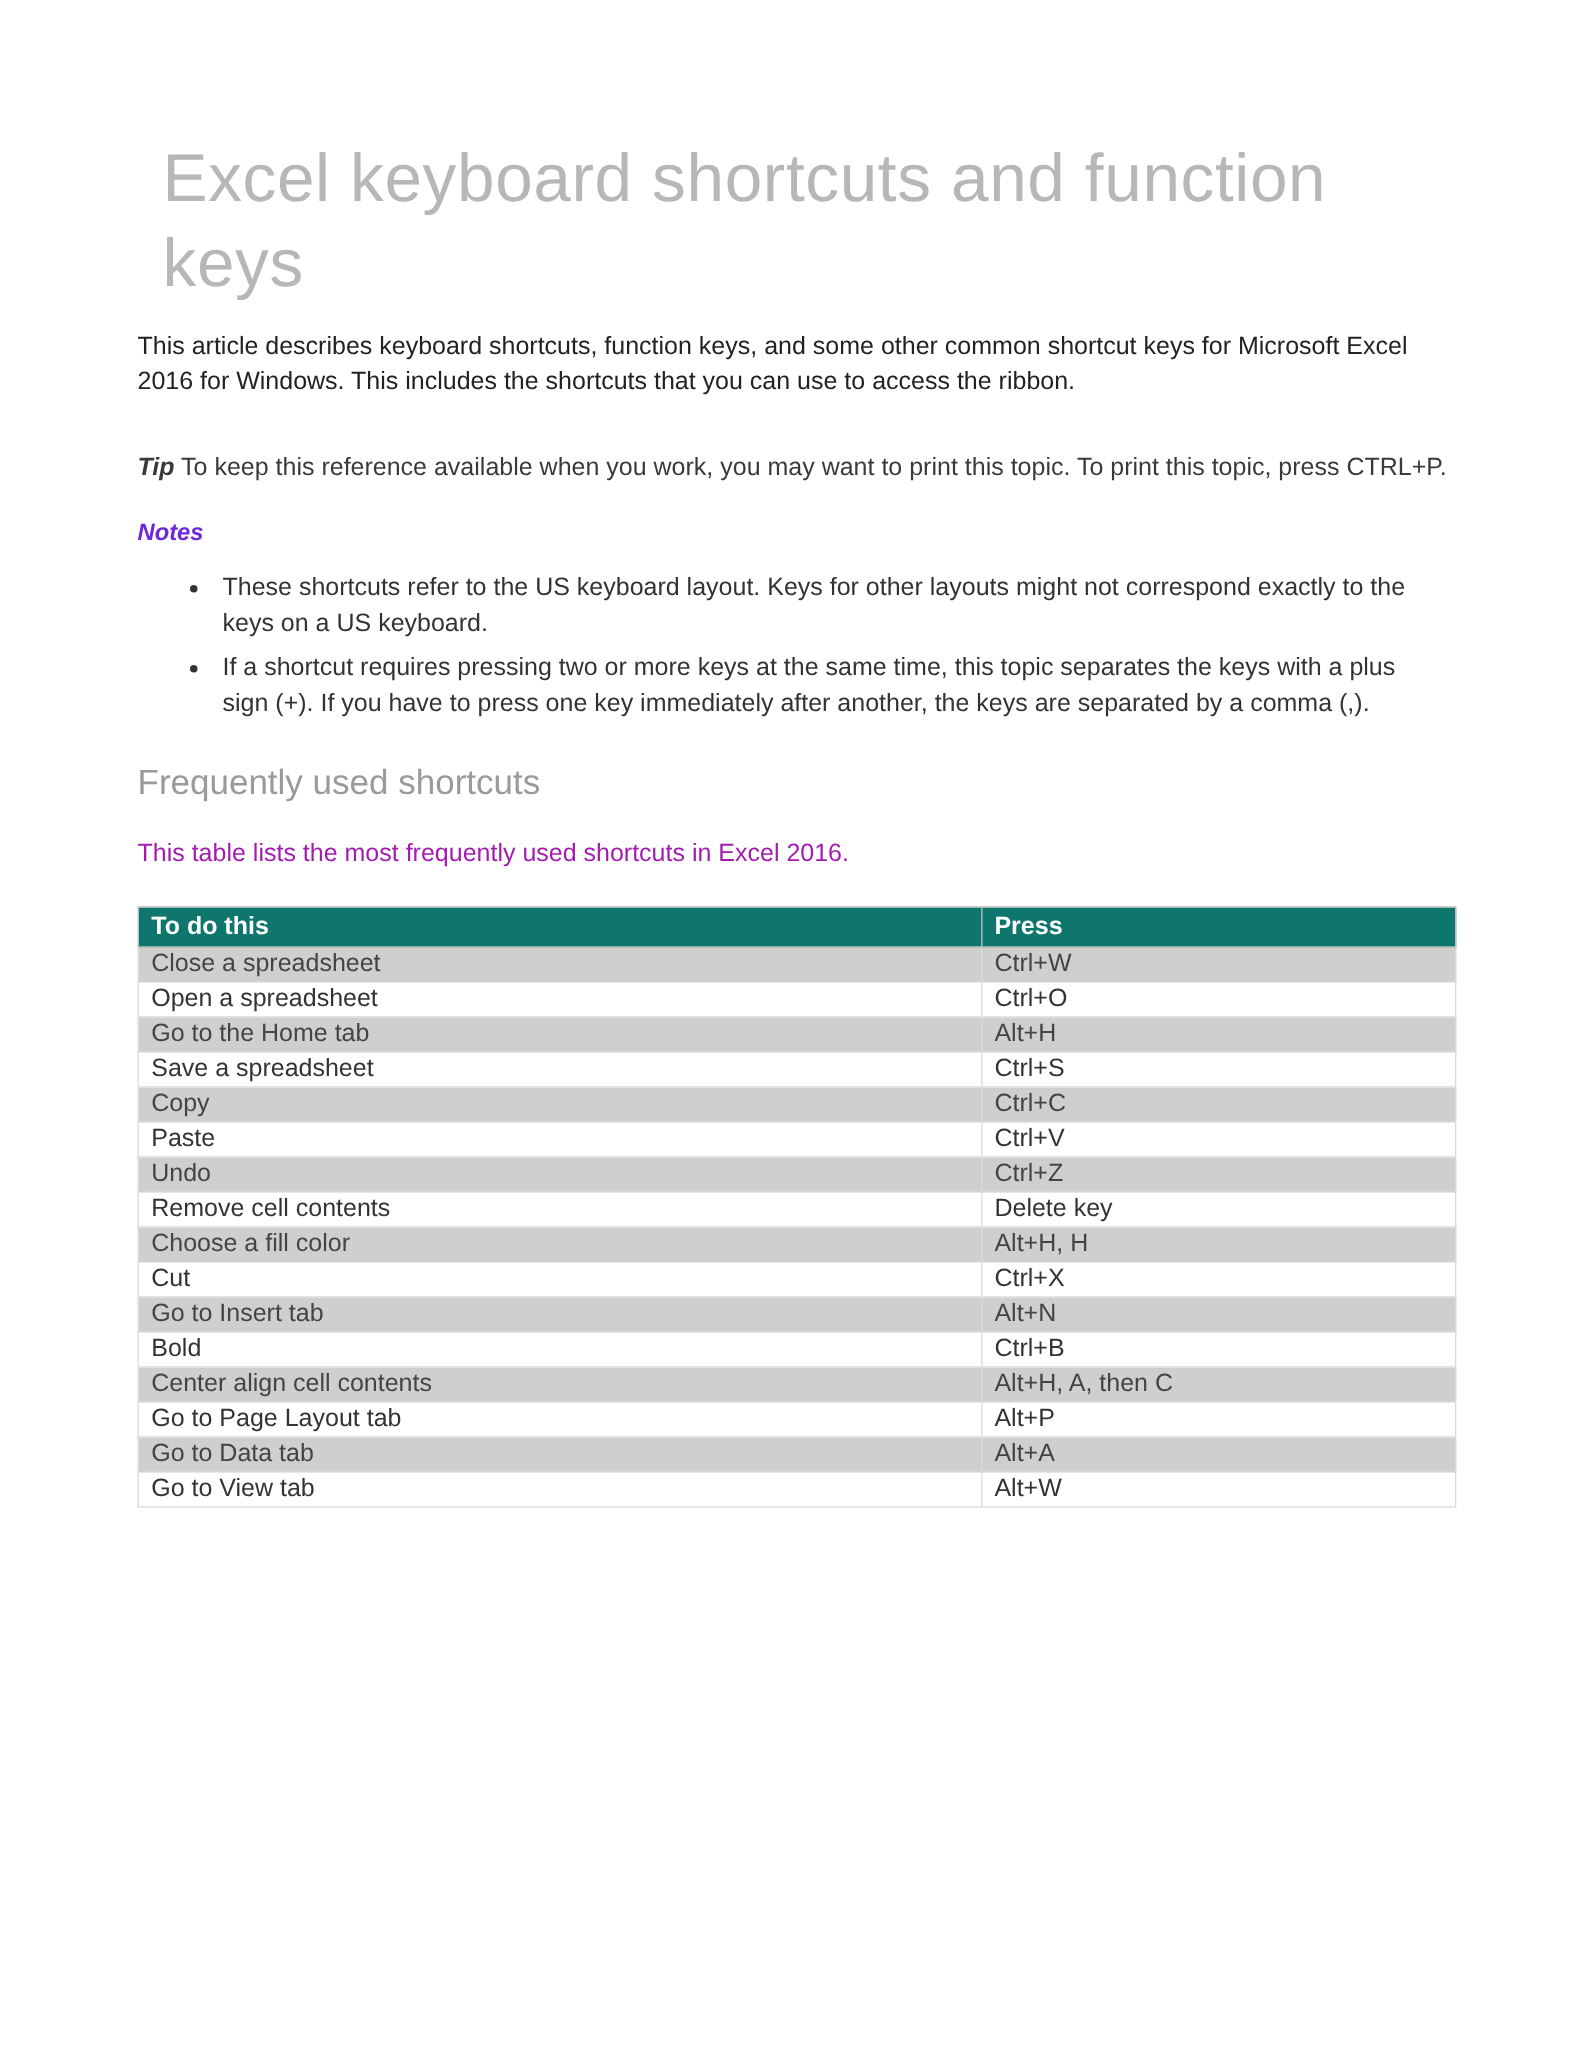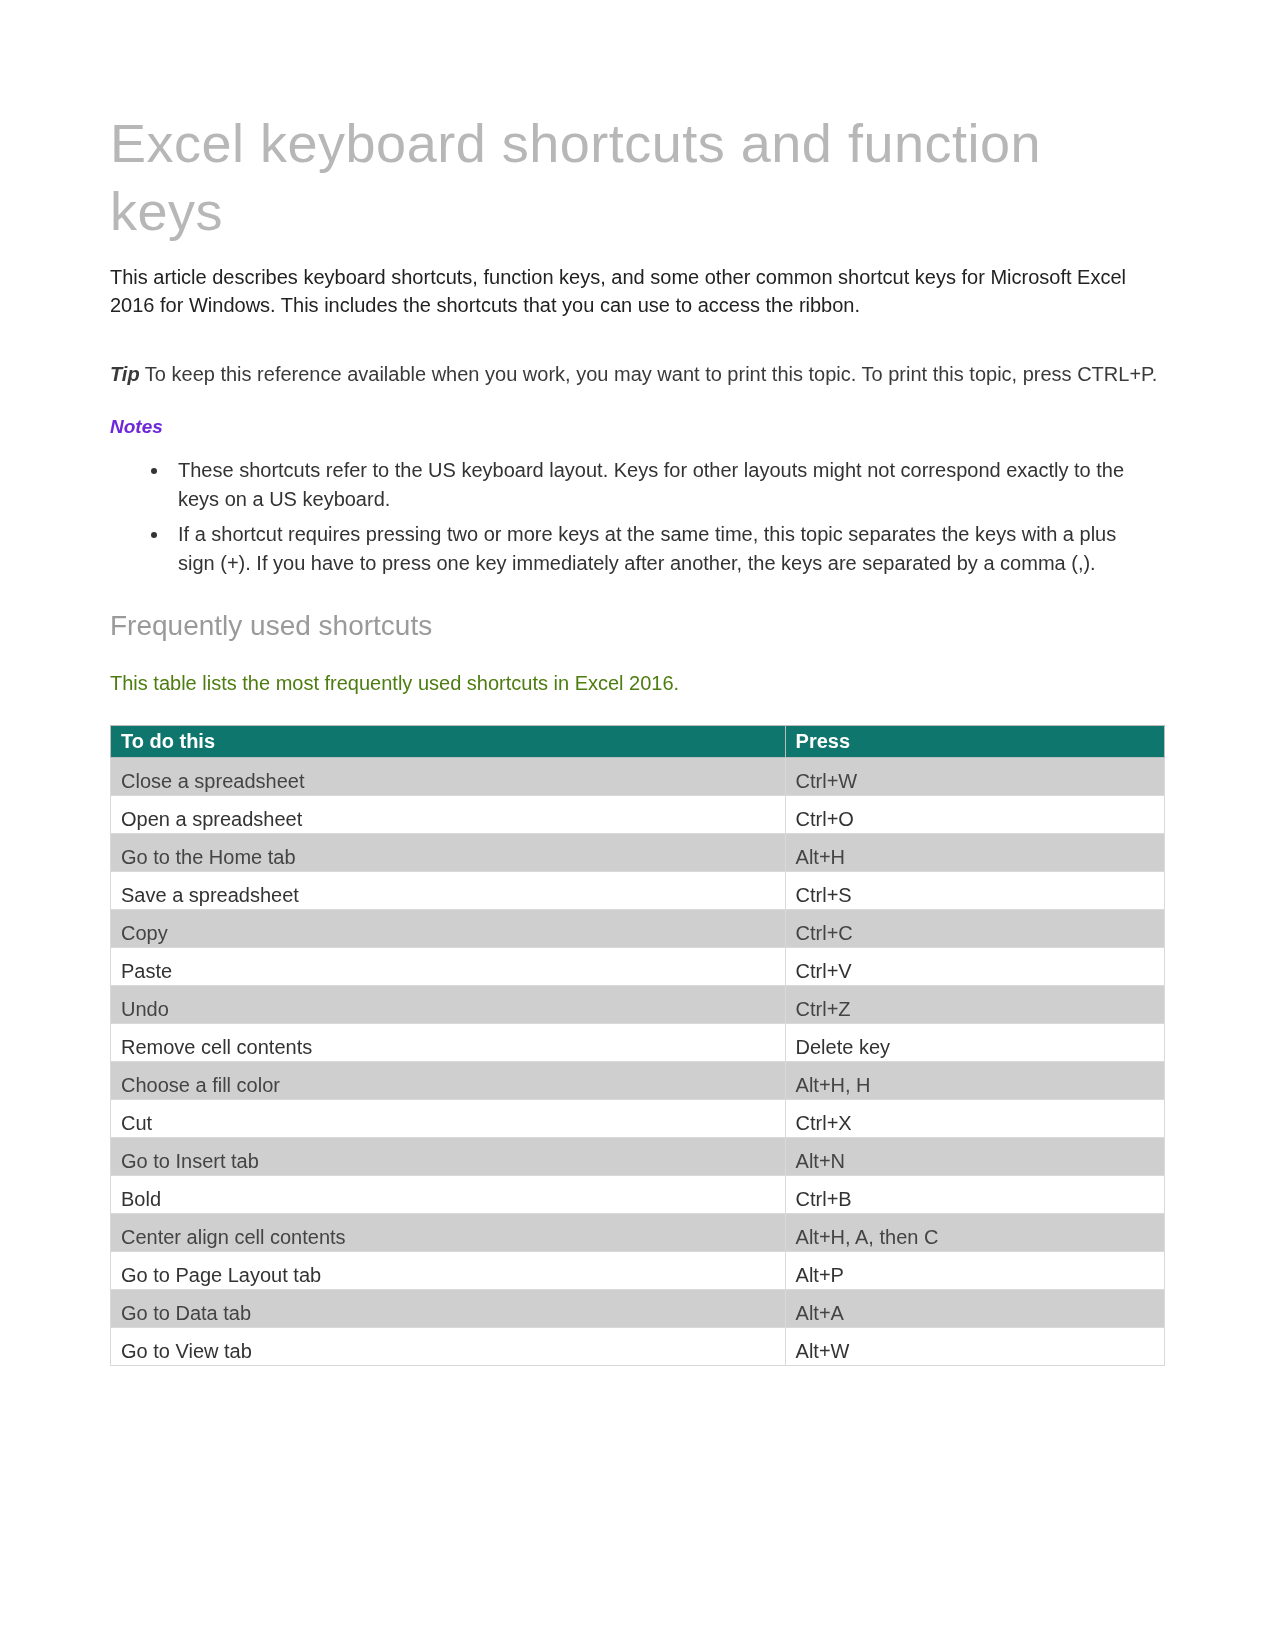--- a/index.html
+++ b/index.html
@@ -7,20 +7,21 @@
   .page {
     padding: 110px 110px 0 110px;
   }
   .title {
     font-size: 54px;
     font-weight: 300;
     color: #b7b7b7;
     line-height: 1.25;
     letter-spacing: 0.5px;
     margin-bottom: 18px;
+    margin-left: 20px;
   }
   .intro {
     font-size: 20px;
     color: #222;
     line-height: 1.4;
     margin-bottom: 41px;
     font-weight: 500;
   }
   .tip {
     font-size: 20px;
@@ -53,38 +54,38 @@
     padding-right: 10px;
   }
   .section-heading {
     font-size: 28px;
     font-weight: 400;
     color: #9a9a9a;
     margin-bottom: 30px;
   }
   .table-intro {
     font-size: 20px;
-    color: #4d7c0f;
+    color: #a21caf;
     margin-bottom: 30px;
   }
   table.shortcuts {
     width: 100%;
     border-collapse: collapse;
     font-size: 20px;
   }
   table.shortcuts th {
     background: #0f766e;
     color: #fff;
     text-align: left;
     font-weight: 600;
     padding: 4px 10px 4px 10px;
     border: 1px solid #bdbdbd;
   }
   table.shortcuts td {
-    padding: 12px 10px 2px 10px;
+    padding: 2px 10px 2px 10px;
     border: 1px solid #d9d9d9;
     color: #333;
   }
   table.shortcuts tbody tr:nth-child(odd) td {
     background: #cfcfcf;
     color: #444;
   }
   table.shortcuts tbody tr:nth-child(even) td {
     background: #ffffff;
   }

